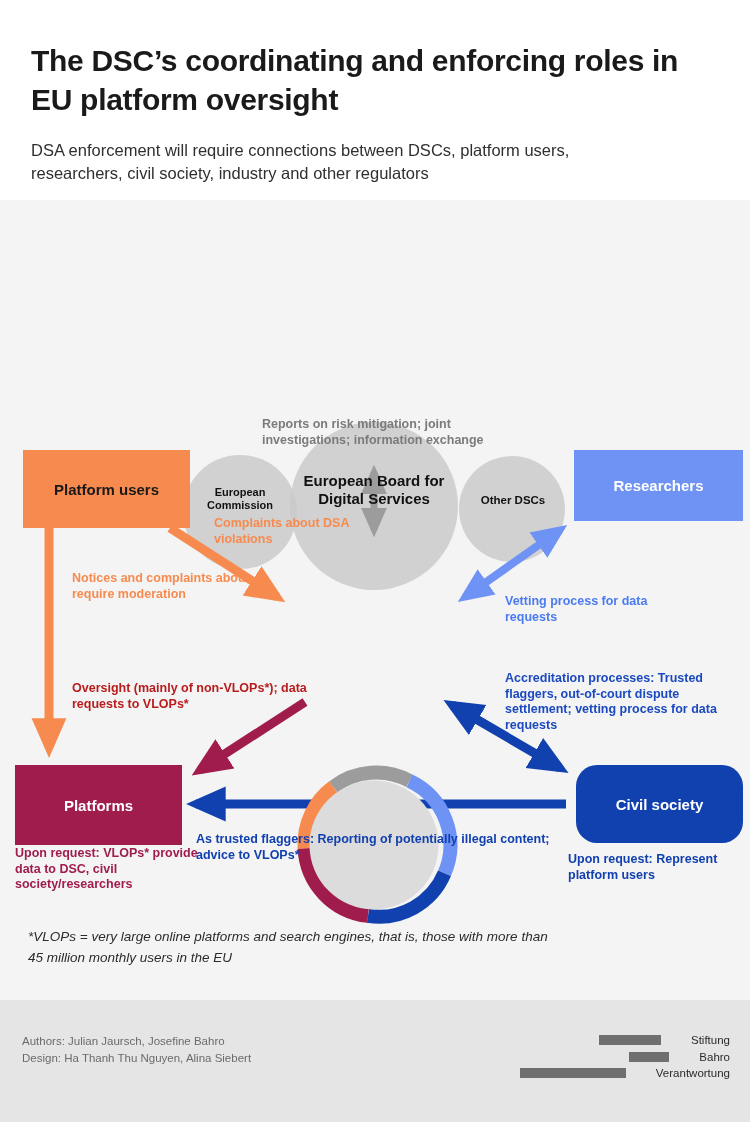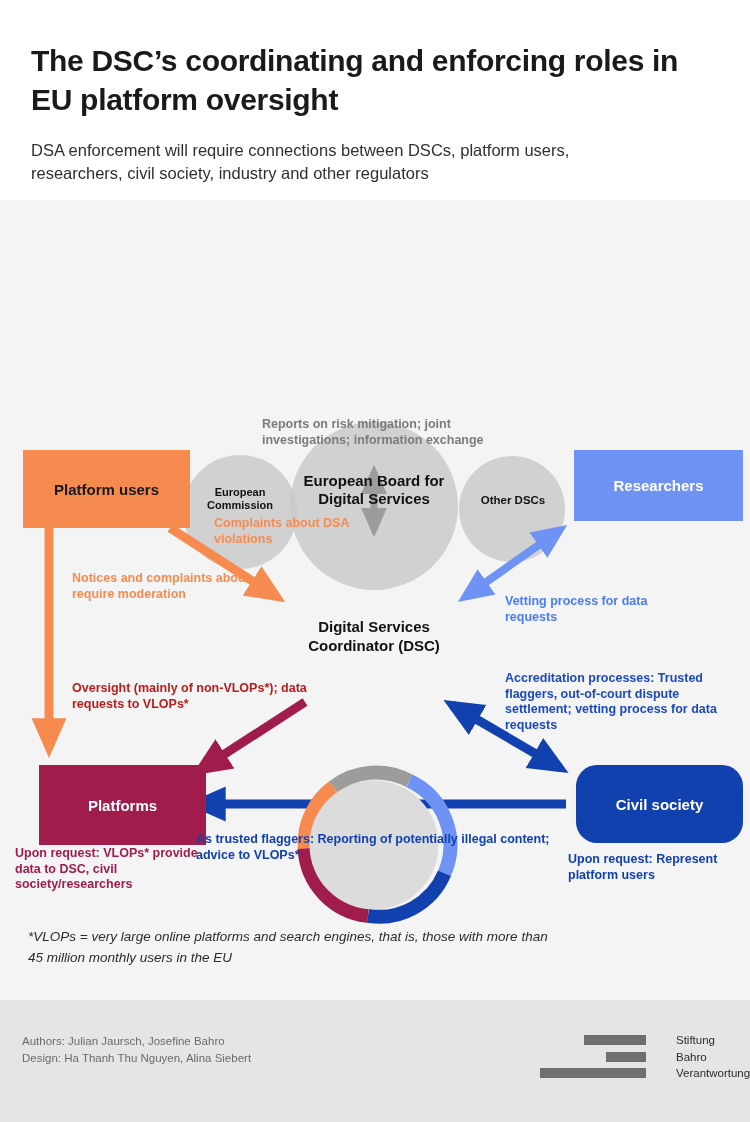--- a/index.html
+++ b/index.html
@@ -28,21 +28,21 @@
   #panel { position: absolute; left: 0; top: 200px; width: 750px; height: 800px; background: #f4f4f4; }
   #svgmain { position: absolute; left: 0; top: 0; width: 750px; height: 800px; }
 
   
   .node-box {
     position: absolute; display: flex; align-items: center; justify-content: center;
     font-size: 15px; font-weight: 700; text-align: center; z-index: 6; margin-left: 8px;
   }
   #box-platform-users { left: 15px;  top: 250px; width: 167px; height: 78px; background: #F78B4F; color: #191919; }
   #box-researchers    { left: 566px; top: 250px; width: 169px; height: 71px; background: #6E93F4; color: #ffffff; }
-  #box-platforms      { left: 31px;  top: 565px; width: 167px; height: 80px; background: #A01C4D; color: #ffffff; text-align: right; }
+  #box-platforms      { left: 7px;  top: 565px; width: 167px; height: 80px; background: #A01C4D; color: #ffffff; text-align: right; }
   #box-civil-society  { left: 568px; top: 565px; width: 167px; height: 78px; background: #1140AF; color: #ffffff; border-radius: 21px; }
 
   
   .circle-label {
     position: absolute; text-align: center; font-weight: 700;
     color: #111111; z-index: 5; line-height: 1.22;
   }
   #lbl-ec    { left: 185px; top: 286px; width: 110px; font-size: 11px; }
   #lbl-board { left: 300px; top: 272px; width: 148px; font-size: 15px; }
   #lbl-other { left: 462px; top: 293px; width: 102px; font-size: 11.5px; }
@@ -66,21 +66,21 @@
     font-size: 13.5px; font-style: italic; line-height: 1.55; color: #2b2b2b; z-index: 7;
   }
 
   
   #footer { position: absolute; left: 0; top: 1000px; width: 750px; height: 122px; background: #e5e5e5; }
   #credits {
     position: absolute; left: 22px; top: 33px; width: 520px;
     font-size: 11.5px; line-height: 1.52; color: #6b6b6b;
   }
   #logo { position: absolute; left: 540px; top: 32px; width: 190px; height: 56px; }
-  .logo-row { display: flex; align-items: center; justify-content: flex-start; height: 16.5px; gap: 24px; }
+  .logo-row { display: flex; align-items: center; justify-content: flex-end; height: 16.5px; gap: 24px; }
   .logo-bar { background: #6f6f6f; height: 10px; margin-right: 6px; }
   .logo-txt { font-size: 11.5px; color: #2b2b2b; font-weight: 400; white-space: nowrap; }
   .bar-wrap { width: 112px; display: flex; justify-content: flex-end; }
 </style>
 </head>
 <body>
 
 <div id="page">
 
   <div id="header">
@@ -140,21 +140,20 @@
         <path d="M 368.0 715.9 A 71 71 0 0 1 304.6 648.3" fill="none" stroke="#A01C4D" stroke-width="14"></path>
 
         <path d="M 304.6 648.3 A 71 71 0 0 1 333.3 587.0" fill="none" stroke="#F78B4F" stroke-width="14"></path>
         <circle cx="374" cy="645" r="64.5" fill="#dcdcdc"></circle>
       </g>
     </svg>
 
     <div id="lbl-ec" class="circle-label">European Commission</div>
     <div id="lbl-board" class="circle-label">European Board for Digital Services</div>
     <div id="lbl-other" class="circle-label">Other DSCs</div>
-    <div id="lbl-dsc" class="circle-label">Digital Services Coordinator (DSC)</div>
 
     <div id="box-platform-users" class="node-box">
       <span>Platform users</span>
     </div>
     <div id="box-researchers" class="node-box">
       <span>Researchers</span>
     </div>
     <div id="box-platforms" class="node-box">
       <span>Platforms</span>
     </div>

